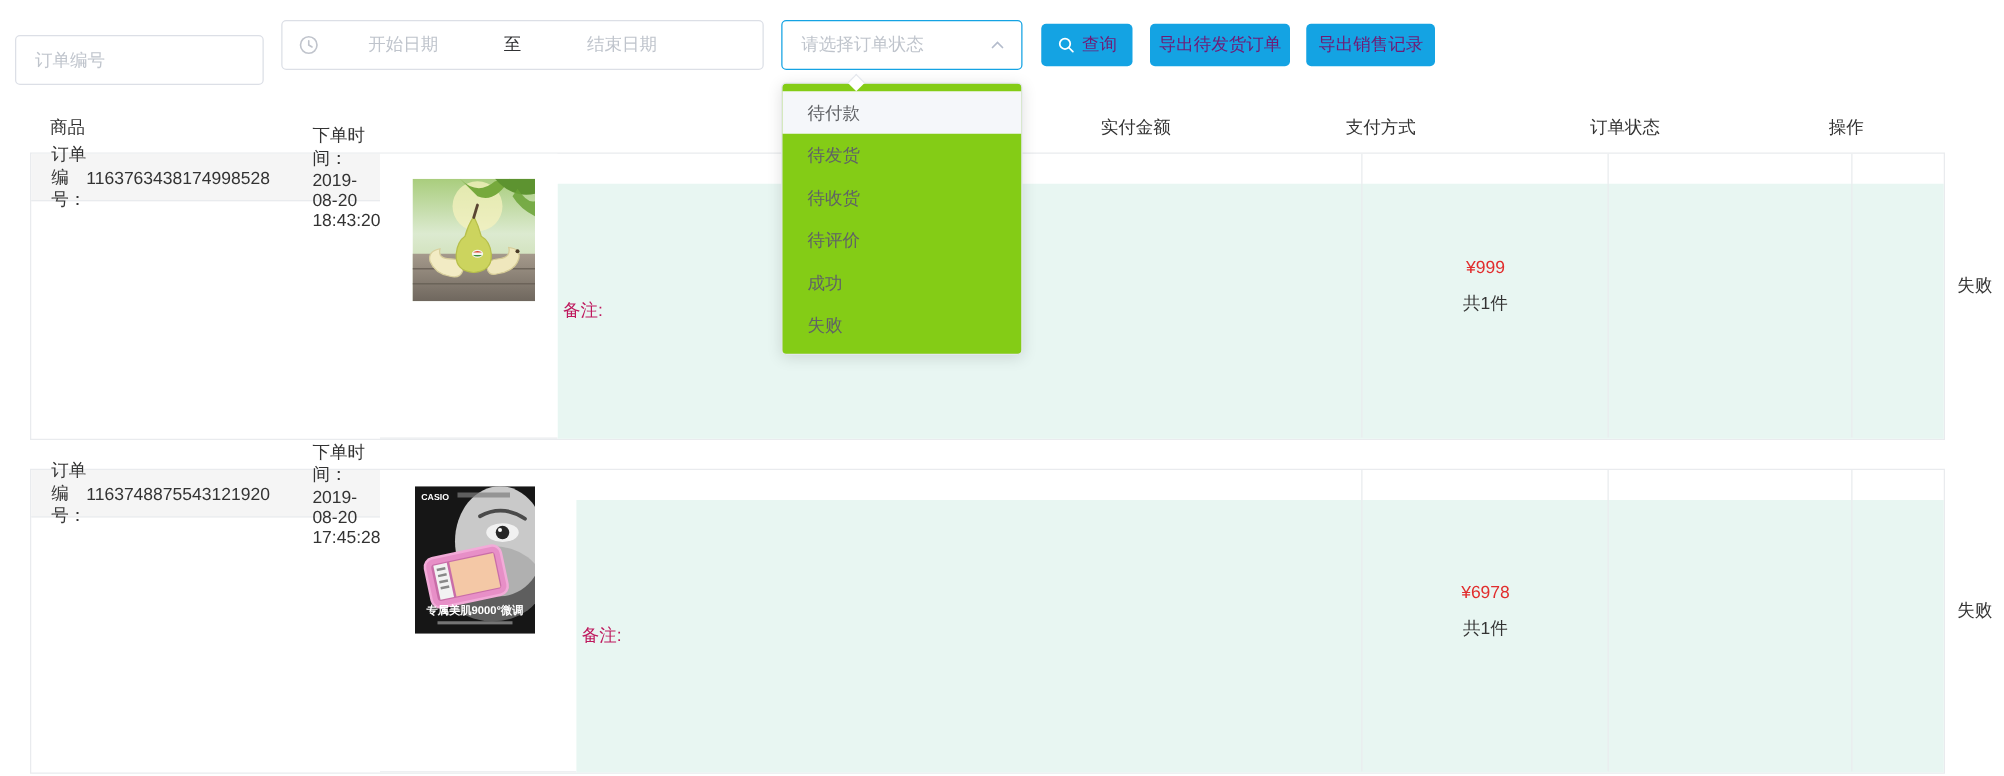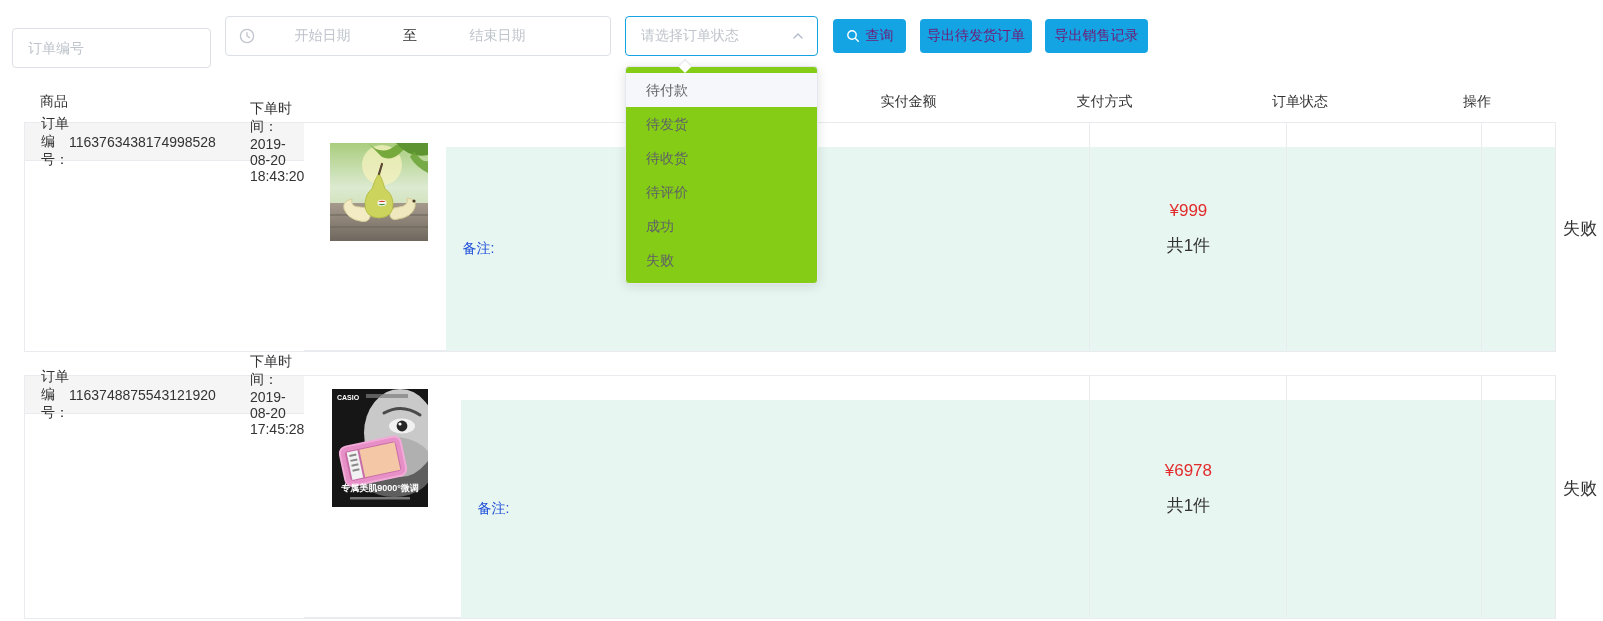--- a/index.html
+++ b/index.html
@@ -56,35 +56,35 @@
     display:flex; align-items:center; padding-left:16px; font-size:14px; color:#333;
   }
   .card-header .time-pair { margin-left:34px; }
   .card-body { position:relative; background:#fff; border-bottom:1px solid #e9ebee; }
   #card-1 .card-body { flex:0 0 142px; }
   #card-2 .card-body { flex:0 0 157px; }
   .colline { position:absolute; top:0; bottom:0; width:1px; background:#e9ebee; }
   .cl-1 { left:785px; } .cl-2 { left:982px; } .cl-3 { left:1177px; } .cl-4 { left:1373px; }
   .cell {
     position:absolute; top:0; bottom:16px; display:flex; flex-direction:column;
-    align-items:center; justify-content:center; gap:13px; font-size:17px; color:#333;
+    align-items:center; justify-content:center; gap:13px; font-size:14px; color:#333;
   }
   .cell-price  { left:660px; width:125px; justify-content:flex-start; padding-top:16px; gap:11px; }
   .cell-amount { left:786px; width:196px; }
   .cell-pay    { left:983px; width:194px; } 
   .cell-state  { left:1178px; width:195px; }
   .cell-action { left:1374px; width:157px; }
   .price-red { color:#e12d2d; }
   .link { color:#3e9df5; cursor:pointer; }
   .product-pic { position:absolute; display:block; }
   #card-1 .product-pic { left:26px; top:20px; }
   #card-2 .product-pic { left:28px; top:13px; }
   .card-remark {
     flex:1 1 auto; background:#e8f6f2; display:flex; align-items:center;
-    padding-left:16px; font-size:14px; color:#1d4ed8;margin-top:24px;
+    padding-left:4px; font-size:14px; color:#be185d;margin-top:24px;
   }
   
   .dropdown-panel {
     position:absolute; left:625px; top:66px; width:193px;
     background:#84cc16; border:1px solid #e4e7ed; border-radius:4px;
     box-shadow:0 2px 12px rgba(0,0,0,0.12); padding:6px 0; z-index:20;
   }
   .dropdown-panel .arrow {
     position:absolute; top:-6px; left:54px; width:10px; height:10px; background:#fff;
     border-left:1px solid #e4e7ed; border-top:1px solid #e4e7ed; transform:rotate(45deg);

